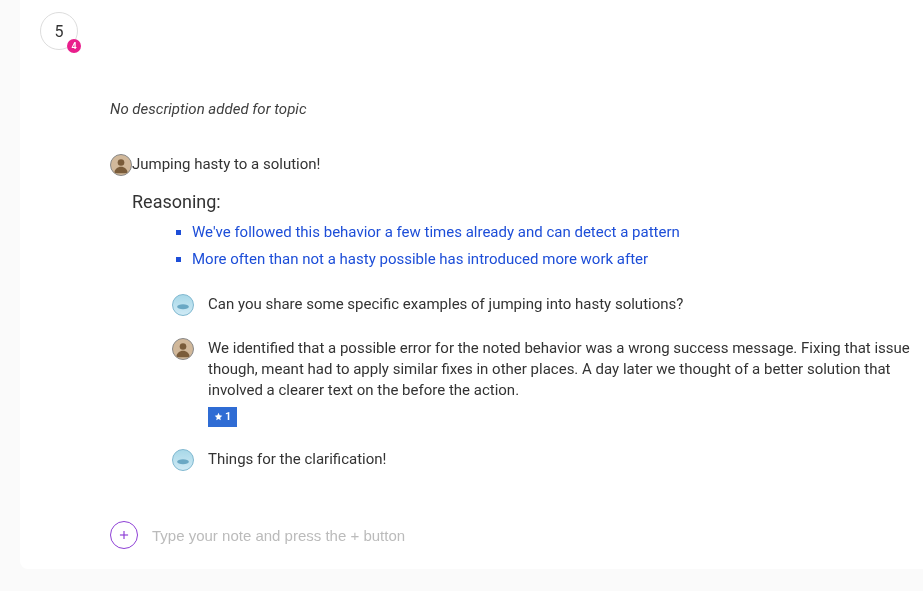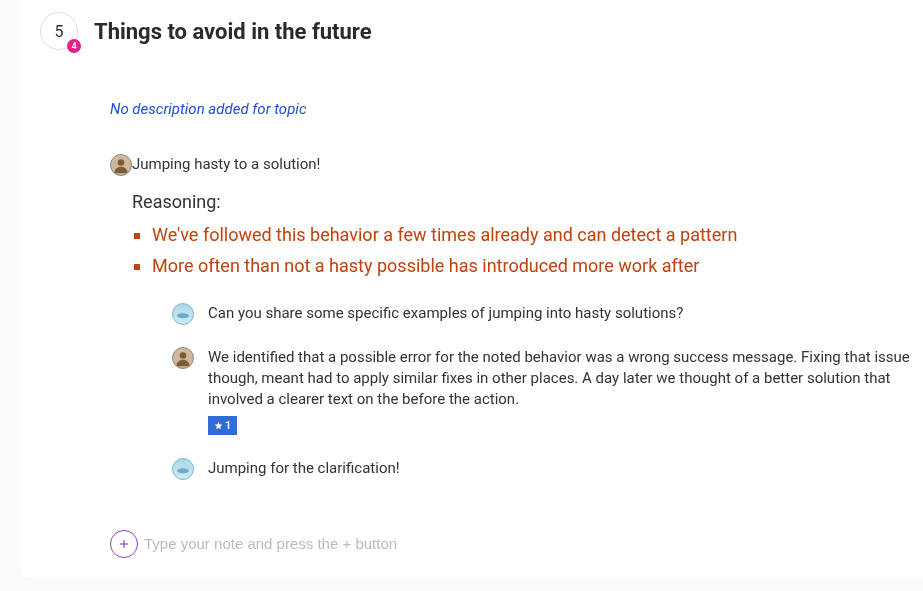--- a/index.html
+++ b/index.html
@@ -52,21 +52,21 @@
       justify-content: center;
       font-weight: 600;
     }
     .topic-title {
       font-size: 22px;
       font-weight: 700;
       color: #2a2a2a;
     }
     .topic-description {
       margin-left: 70px;
-      color: #1d4ed8;
+      color: #404040;
       font-style: italic;
       font-size: 15px;
       margin-bottom: 36px;
     }
     .thread {
       margin-left: 70px;
     }
     .note {
       display: flex;
       margin-bottom: 20px;
@@ -102,22 +102,23 @@
       font-size: 18px;
       font-weight: 400;
       margin-bottom: 8px;
     }
     .reasoning-list {
       padding-left: 20px;
       list-style: square;
     }
     .reasoning-list li {
       margin-bottom: 6px;
-      font-size: 18px;
-      color: #c2410c;
+      font-size: 15px;
+      color: #1d4ed8;
+      margin-left: 40px;
     }
     .replies {
       margin-left: 40px;
       margin-top: 24px;
     }
     .reply {
       display: flex;
       gap: 14px;
       margin-bottom: 22px;
       align-items: flex-start;
@@ -134,21 +135,21 @@
       background: #2f6cd4;
       color: #fff;
       font-size: 11px;
       padding: 2px 6px;
       margin-top: 6px;
       font-weight: 600;
     }
     .star-badge svg { width: 9px; height: 9px; fill: #fff; }
     .add-note-row {
       display: flex;
-      gap: 6px;
+      gap: 14px;
       margin-top: 28px;
     }
     .add-btn {
       width: 28px;
       height: 28px;
       border: 1.5px solid #8e3fd6;
       border-radius: 50%;
       background: #fff;
       display: flex;
       align-items: center;
@@ -170,21 +171,20 @@
 </head>
 <body>
 
 <div class="page">
 
   <div class="topic-header">
     <div class="topic-number">
       <span>5</span>
       <span class="topic-badge">4</span>
     </div>
-    <h1 class="topic-title">Things to avoid in the future</h1>
   </div>
 
   <div class="topic-description">No description added for topic</div>
 
   <div class="thread">
 
     <div class="note">
       <div class="avatar">
         <svg viewBox="0 0 24 24">
             <circle cx="12" cy="9" r="4" fill="#7a5c3a"></circle>
@@ -227,21 +227,21 @@
               </div>
             </div>
           </div>
 
           <div class="reply">
             <div class="avatar sm blue">
               <svg viewBox="0 0 24 24">
                   <ellipse cx="12" cy="14" rx="7" ry="3" fill="#6aa8c4"></ellipse>
                 </svg>
             </div>
-            <div class="reply-text">Jumping for the clarification!</div>
+            <div class="reply-text">Things for the clarification!</div>
           </div>
 
         </div>
       </div>
     </div>
 
     <div class="add-note-row">
       <button class="add-btn">
         <svg viewBox="0 0 24 24" fill="none" stroke-width="2">
             <line x1="12" y1="5" x2="12" y2="19"></line>

